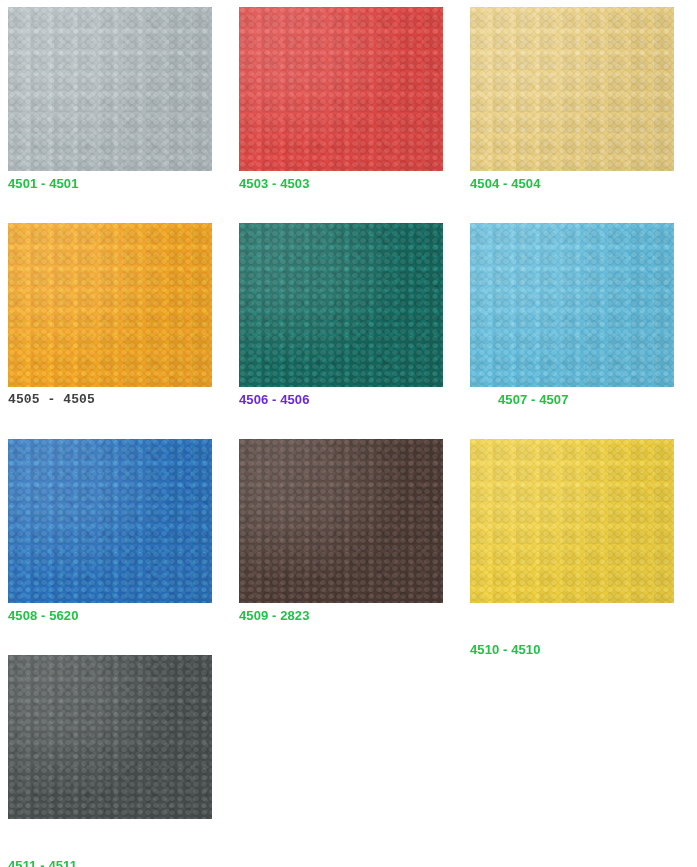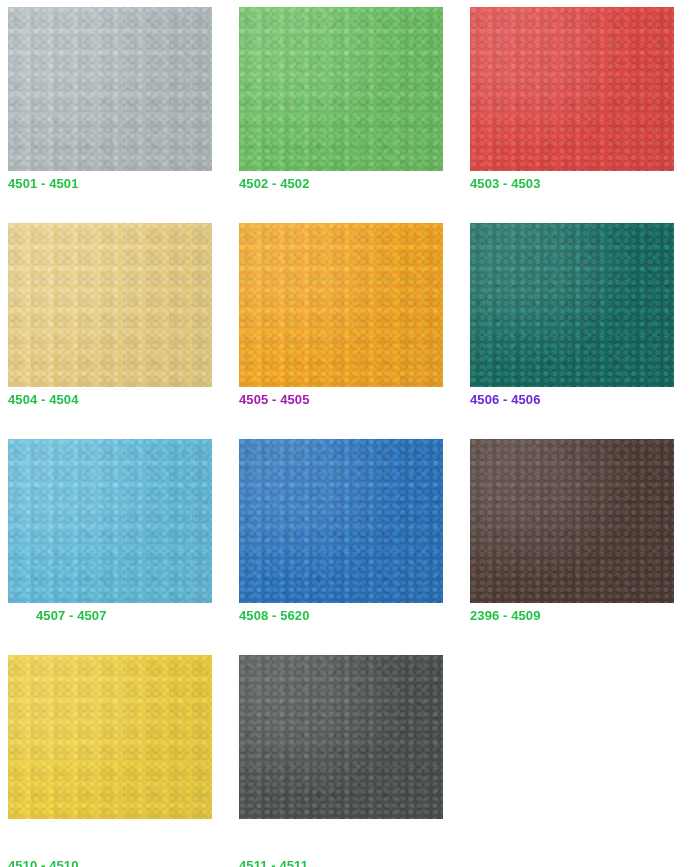--- a/index.html
+++ b/index.html
@@ -101,28 +101,20 @@
 <div id="swatch-grid">
     <div class="swatch-cell">
       <div class="swatch-chip" style="background-color: rgb(179, 189, 192);">
         <div class="grain-a"></div>
         <div class="grain-b"></div>
         <div class="grain-c"></div>
       </div>
       <div class="swatch-label" style="color: rgb(34, 194, 70);">4501 - 4501</div>
     </div>
     <div class="swatch-cell">
-      <div class="swatch-chip" style="background-color: rgb(108, 193, 99);">
-        <div class="grain-a"></div>
-        <div class="grain-b"></div>
-        <div class="grain-c"></div>
-      </div>
-      <div class="swatch-label" style="color: rgb(34, 194, 70);">4502 - 4502</div>
-    </div>
-    <div class="swatch-cell">
       <div class="swatch-chip" style="background-color: rgb(224, 71, 68);">
         <div class="grain-a"></div>
         <div class="grain-b"></div>
         <div class="grain-c"></div>
       </div>
       <div class="swatch-label" style="color: rgb(34, 194, 70); text-align: right;">4503 - 4503</div>
     </div>
     <div class="swatch-cell">
       <div class="swatch-chip" style="background-color: rgb(236, 209, 132);">
         <div class="grain-a"></div>
@@ -130,21 +122,21 @@
         <div class="grain-c"></div>
       </div>
       <div class="swatch-label" style="color: rgb(34, 194, 70); text-align: center;">4504 - 4504</div>
     </div>
     <div class="swatch-cell">
       <div class="swatch-chip" style="background-color: rgb(245, 166, 35);">
         <div class="grain-a"></div>
         <div class="grain-b"></div>
         <div class="grain-c"></div>
       </div>
-      <div class="swatch-label" style="color: #a21caf;">4505 - 4505</div>
+      <div class="swatch-label" style="color: #404040; font-family: Liberation Mono, monospace;">4505 - 4505</div>
     </div>
     <div class="swatch-cell">
       <div class="swatch-chip" style="background-color: rgb(21, 105, 95);">
         <div class="grain-a"></div>
         <div class="grain-b"></div>
         <div class="grain-c"></div>
       </div>
       <div class="swatch-label" style="color: #6d28d9;">4506 - 4506</div>
     </div>
     <div class="swatch-cell">
@@ -162,21 +154,21 @@
         <div class="grain-c"></div>
       </div>
       <div class="swatch-label" style="color: rgb(34, 194, 70);">4508 - 5620</div>
     </div>
     <div class="swatch-cell">
       <div class="swatch-chip" style="background-color: rgb(78, 59, 53);">
         <div class="grain-a"></div>
         <div class="grain-b"></div>
         <div class="grain-c"></div>
       </div>
-      <div class="swatch-label" style="color: rgb(34, 194, 70);">2396 - 4509</div>
+      <div class="swatch-label" style="color: rgb(34, 194, 70);">4509 - 2823</div>
     </div>
     <div class="swatch-cell">
       <div class="swatch-chip" style="background-color: rgb(240, 208, 63);">
         <div class="grain-a"></div>
         <div class="grain-b"></div>
         <div class="grain-c"></div>
       </div>
       <div class="swatch-label" style="color: rgb(34, 194, 70); margin-top: 34px;">4510 - 4510</div>
     </div>
     <div class="swatch-cell">

